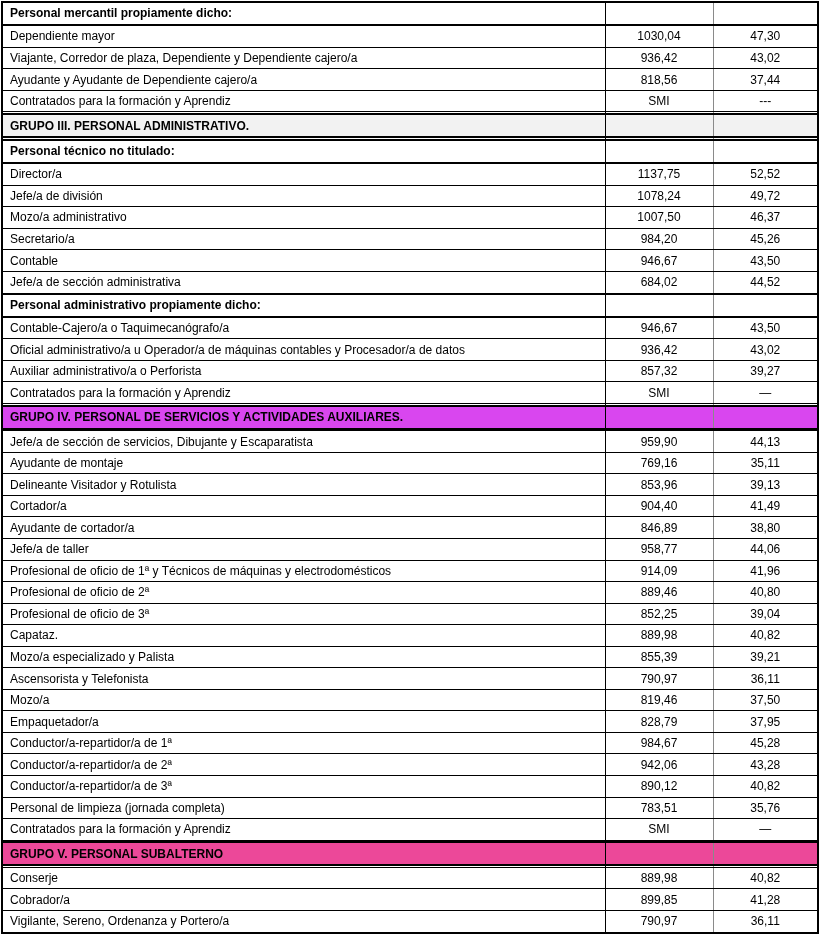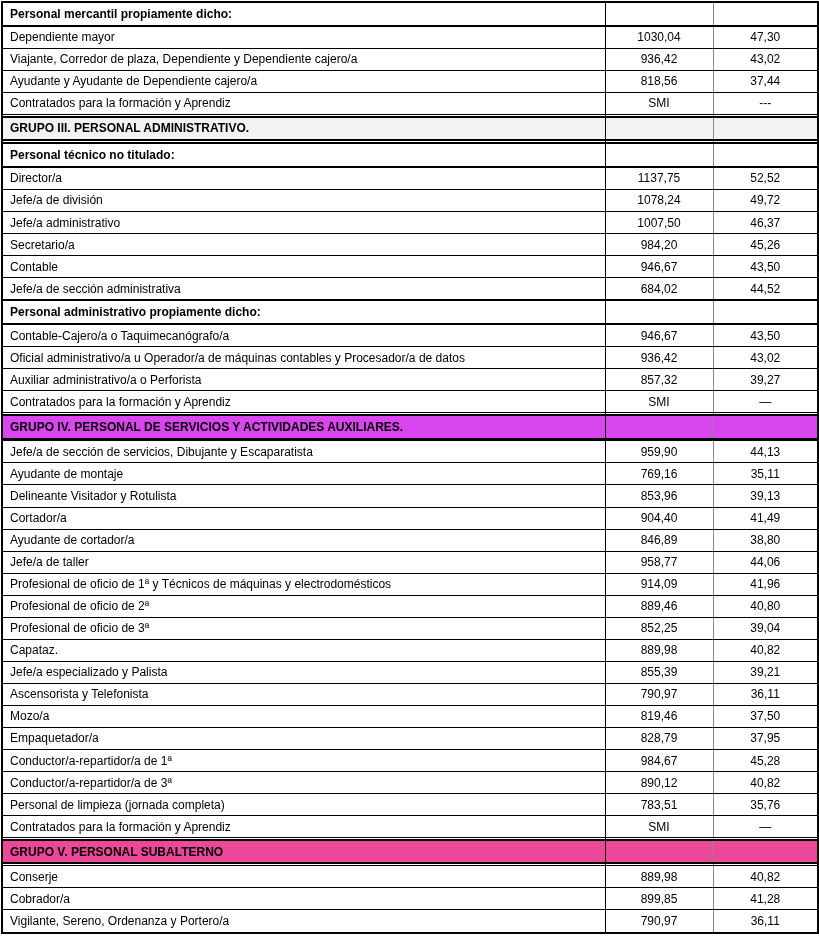--- a/index.html
+++ b/index.html
@@ -113,21 +113,21 @@
           <td>Director/a</td>
           <td class="num">1137,75</td>
           <td class="num">52,52</td>
         </tr>
         <tr class="row-data">
           <td>Jefe/a de división</td>
           <td class="num">1078,24</td>
           <td class="num">49,72</td>
         </tr>
         <tr class="row-data">
-          <td>Jefe/a administrativo</td>
+          <td>Mozo/a administrativo</td>
           <td class="num">1007,50</td>
           <td class="num">46,37</td>
         </tr>
         <tr class="row-data">
           <td>Secretario/a</td>
           <td class="num">984,20</td>
           <td class="num">45,26</td>
         </tr>
         <tr class="row-data">
           <td>Contable</td>
@@ -223,21 +223,21 @@
           <td>Profesional de oficio de 3ª</td>
           <td class="num">852,25</td>
           <td class="num">39,04</td>
         </tr>
         <tr class="row-data">
           <td>Capataz.</td>
           <td class="num">889,98</td>
           <td class="num">40,82</td>
         </tr>
         <tr class="row-data">
-          <td>Jefe/a especializado y Palista</td>
+          <td>Mozo/a especializado y Palista</td>
           <td class="num">855,39</td>
           <td class="num">39,21</td>
         </tr>
         <tr class="row-data">
           <td>Ascensorista y Telefonista</td>
           <td class="num">790,97</td>
           <td class="num">36,11</td>
         </tr>
         <tr class="row-data">
           <td>Mozo/a</td>
@@ -246,20 +246,25 @@
         </tr>
         <tr class="row-data">
           <td>Empaquetador/a</td>
           <td class="num">828,79</td>
           <td class="num">37,95</td>
         </tr>
         <tr class="row-data">
           <td>Conductor/a-repartidor/a de 1ª</td>
           <td class="num">984,67</td>
           <td class="num">45,28</td>
+        </tr>
+        <tr class="row-data">
+          <td>Conductor/a-repartidor/a de 2ª</td>
+          <td class="num">942,06</td>
+          <td class="num">43,28</td>
         </tr>
         <tr class="row-data">
           <td>Conductor/a-repartidor/a de 3ª</td>
           <td class="num">890,12</td>
           <td class="num">40,82</td>
         </tr>
         <tr class="row-data">
           <td>Personal de limpieza (jornada completa)</td>
           <td class="num">783,51</td>
           <td class="num">35,76</td>

